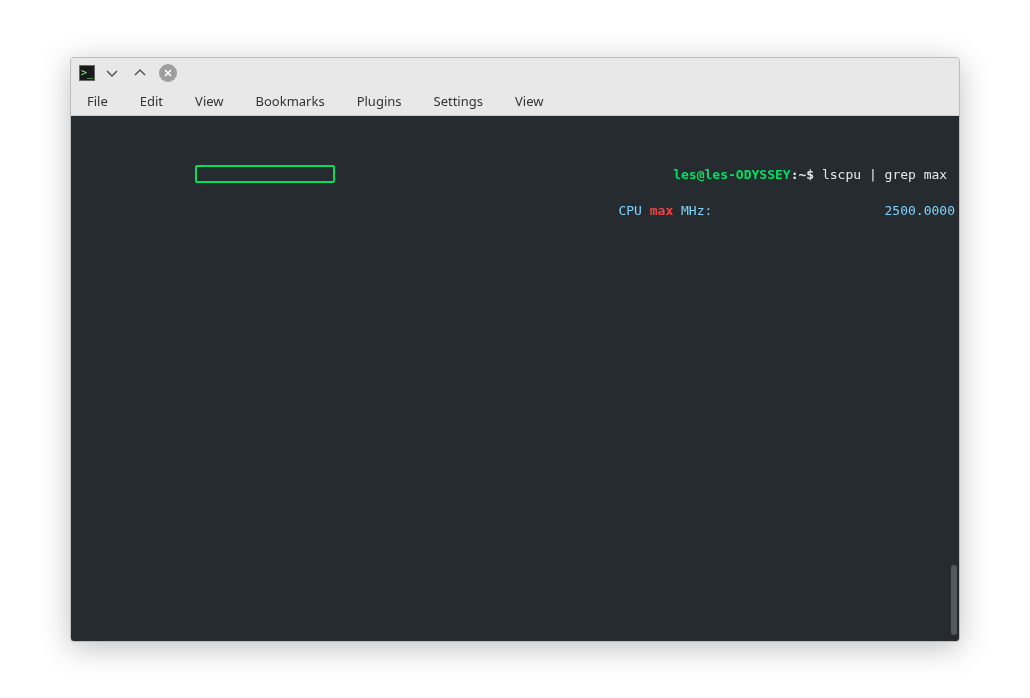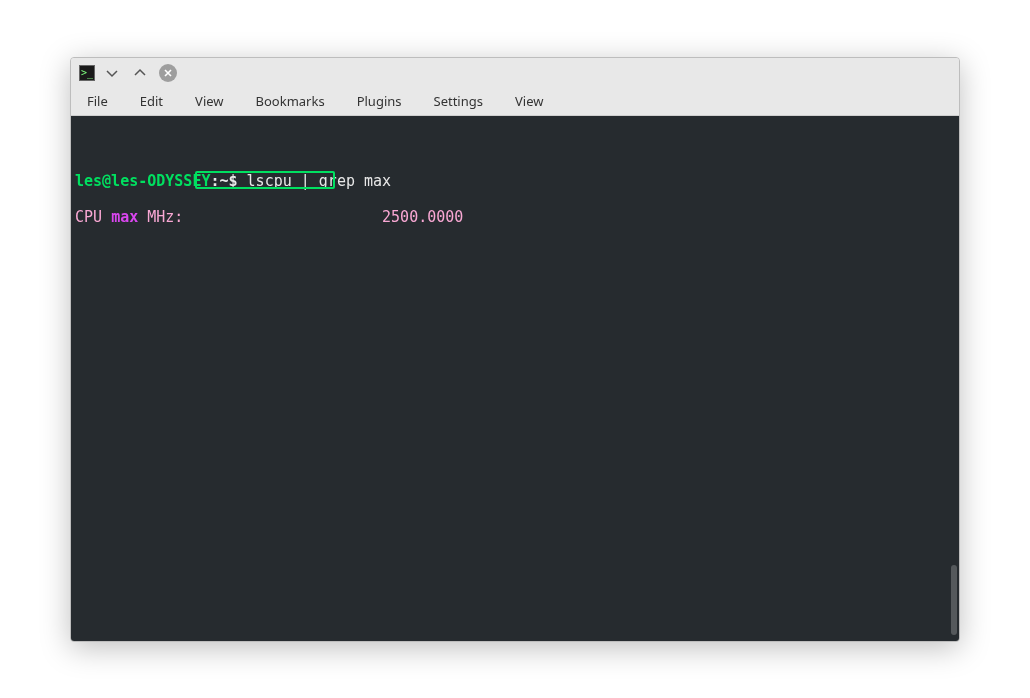--- a/index.html
+++ b/index.html
@@ -90,41 +90,42 @@
       color: #333;
     }
     .menubar .menu-item {
       padding: 4px 10px;
       cursor: default;
     }
     .terminal {
       flex: 1;
       background: #262b2f;
       font-family: "DejaVu Sans Mono", "Menlo", "Consolas", monospace;
-      font-size: 15px;
+      font-size: 13px;
       line-height: 18px;
       color: #e8e8e8;
-      padding: 20px 4px;
+      padding: 14px 4px;
       position: relative;
       white-space: pre;
+      text-align: right;
     }
     .line { display:block; position:relative; }
     .prompt-user { color: #00e060; font-weight: bold; }
     .prompt-sep { color: #e8e8e8; font-weight: bold; }
     .prompt-path { color: #e8e8e8; font-weight: bold; }
     .prompt-dollar { color: #e8e8e8; font-weight: bold; }
     .cmd { color: #e8e8e8; }
     .highlight-box {
       position: absolute;
       border: 2px solid #00e060;
       border-radius: 2px;
       pointer-events: none;
     }
-    .output-label { color: #f9a8d4; }
-    .output-match { color: #d946ef; font-weight: bold; }
+    .output-label { color: #7dd3fc; }
+    .output-match { color: #ef4444; font-weight: bold; }
     .cursor {
       display: inline-block;
       width: 8px;
       height: 15px;
       background: #e8e8e8;
       vertical-align: text-bottom;
       margin-left: 2px;
     }
     .scrollbar {
       position: absolute;

